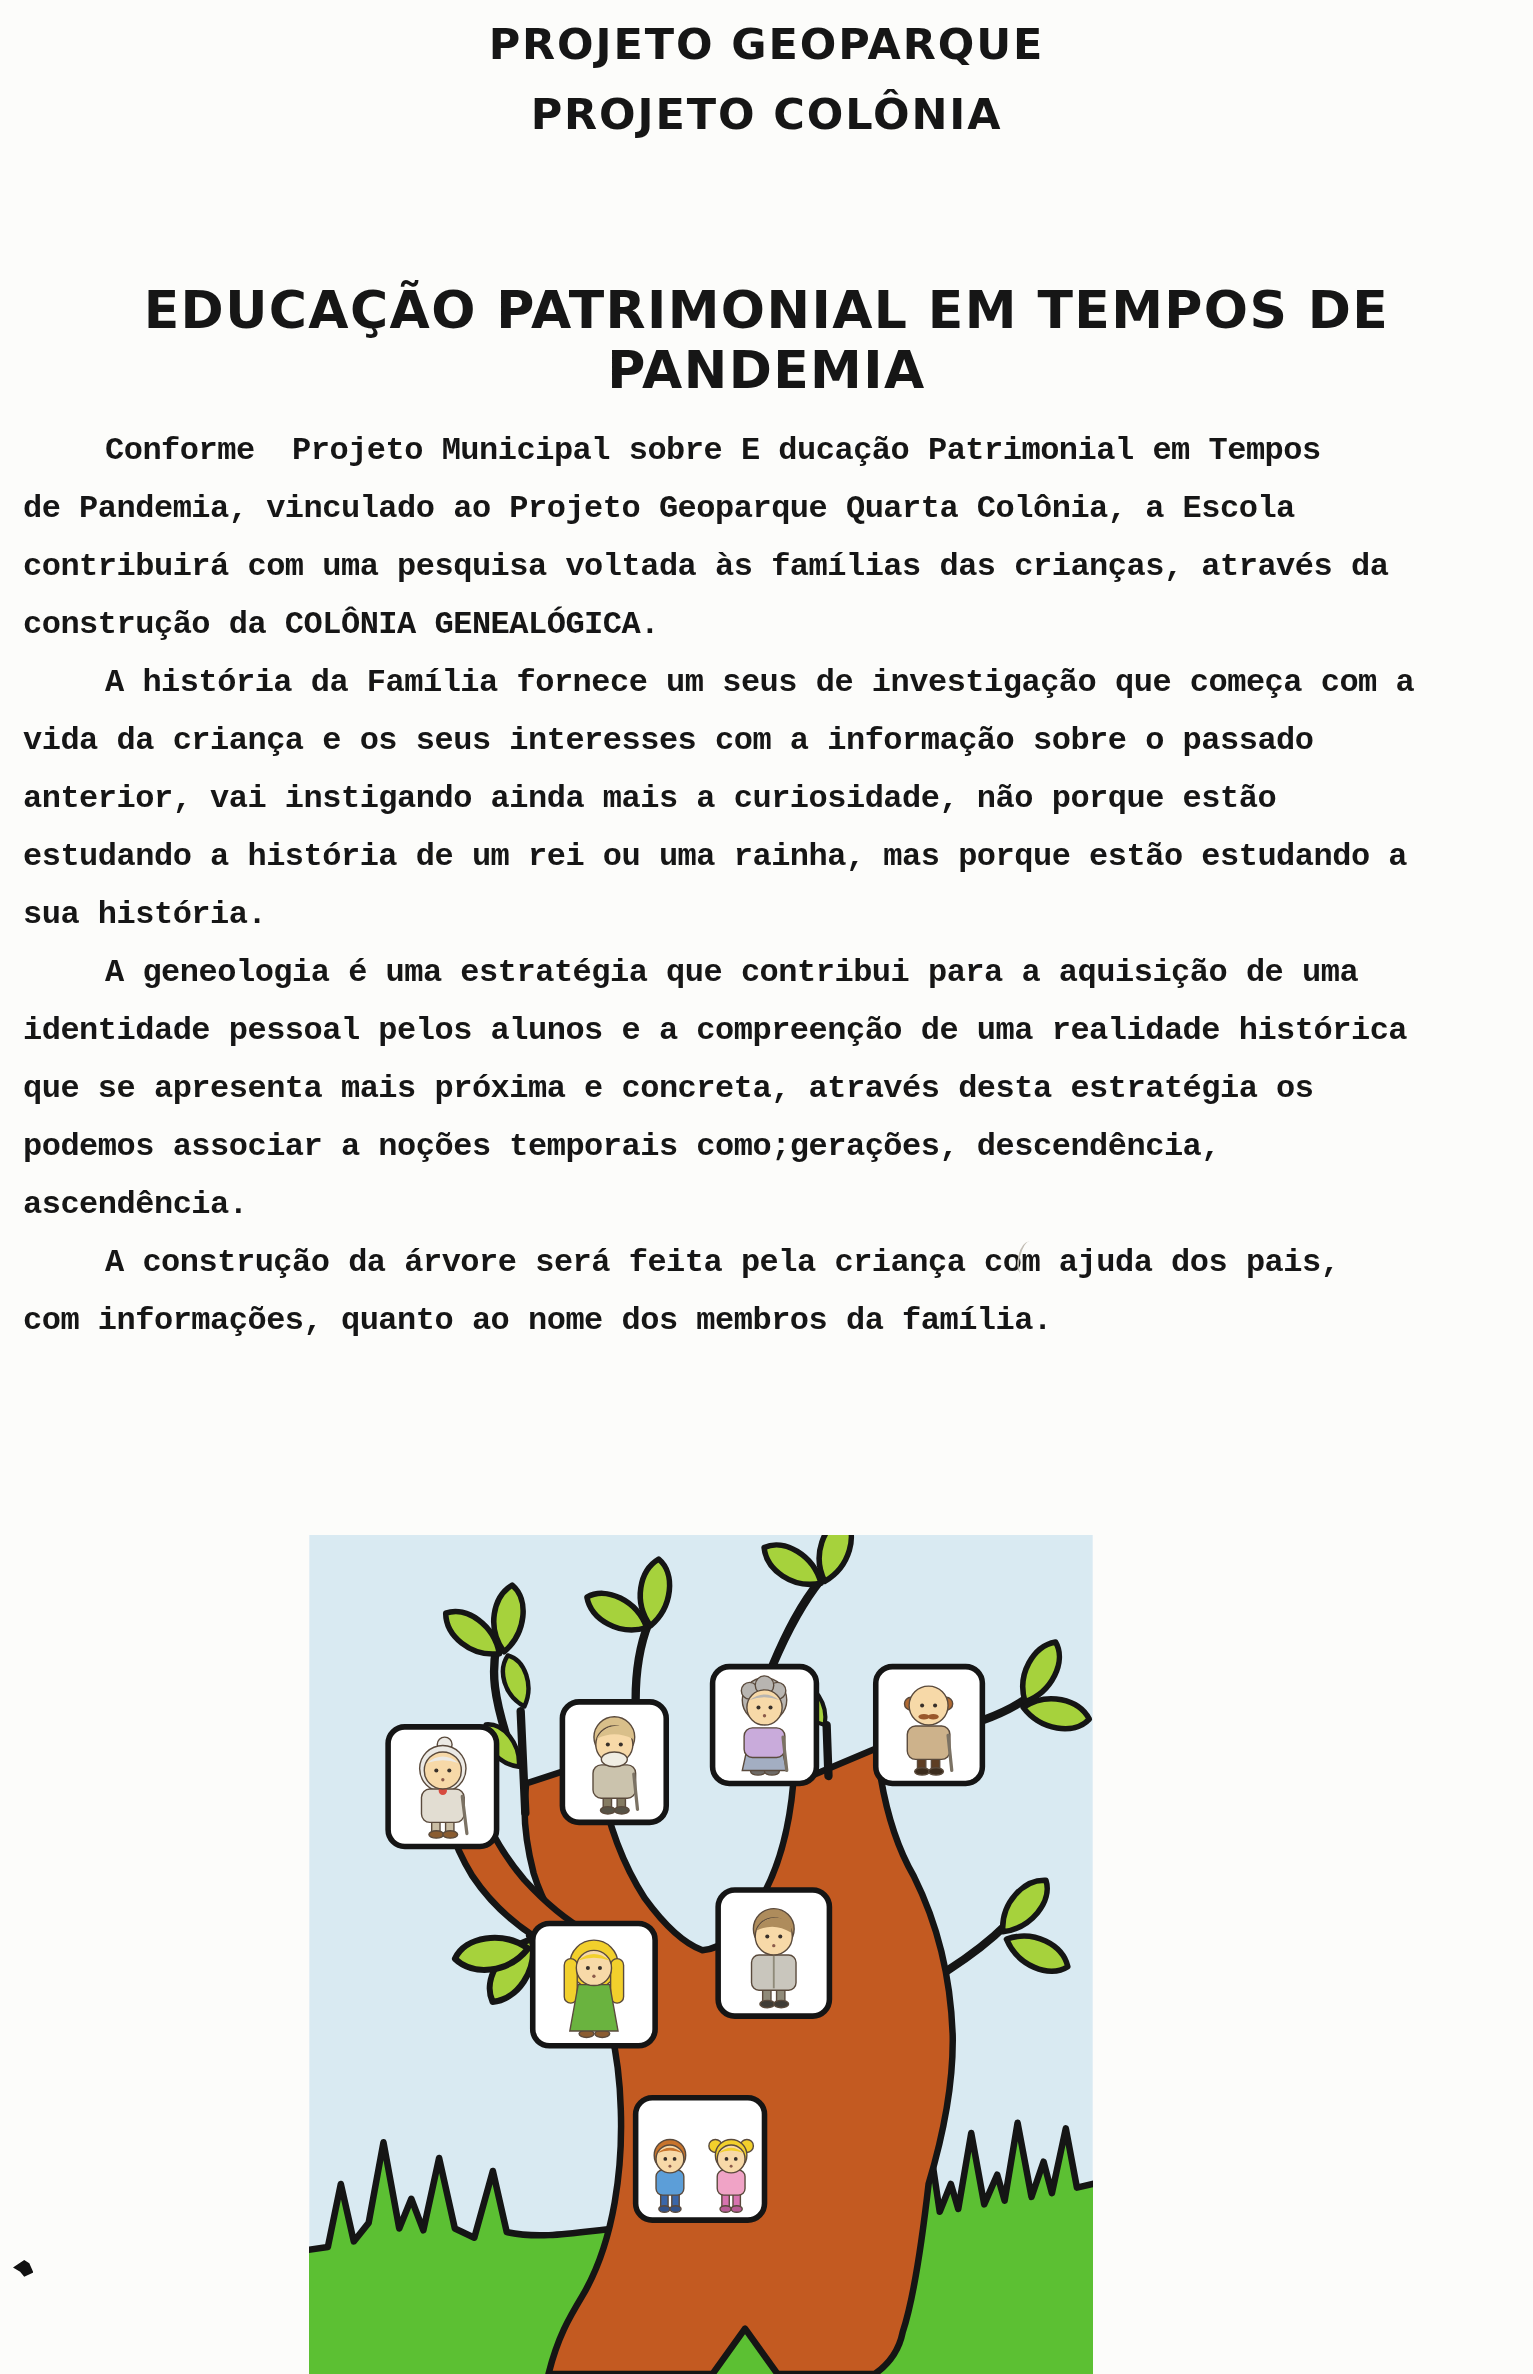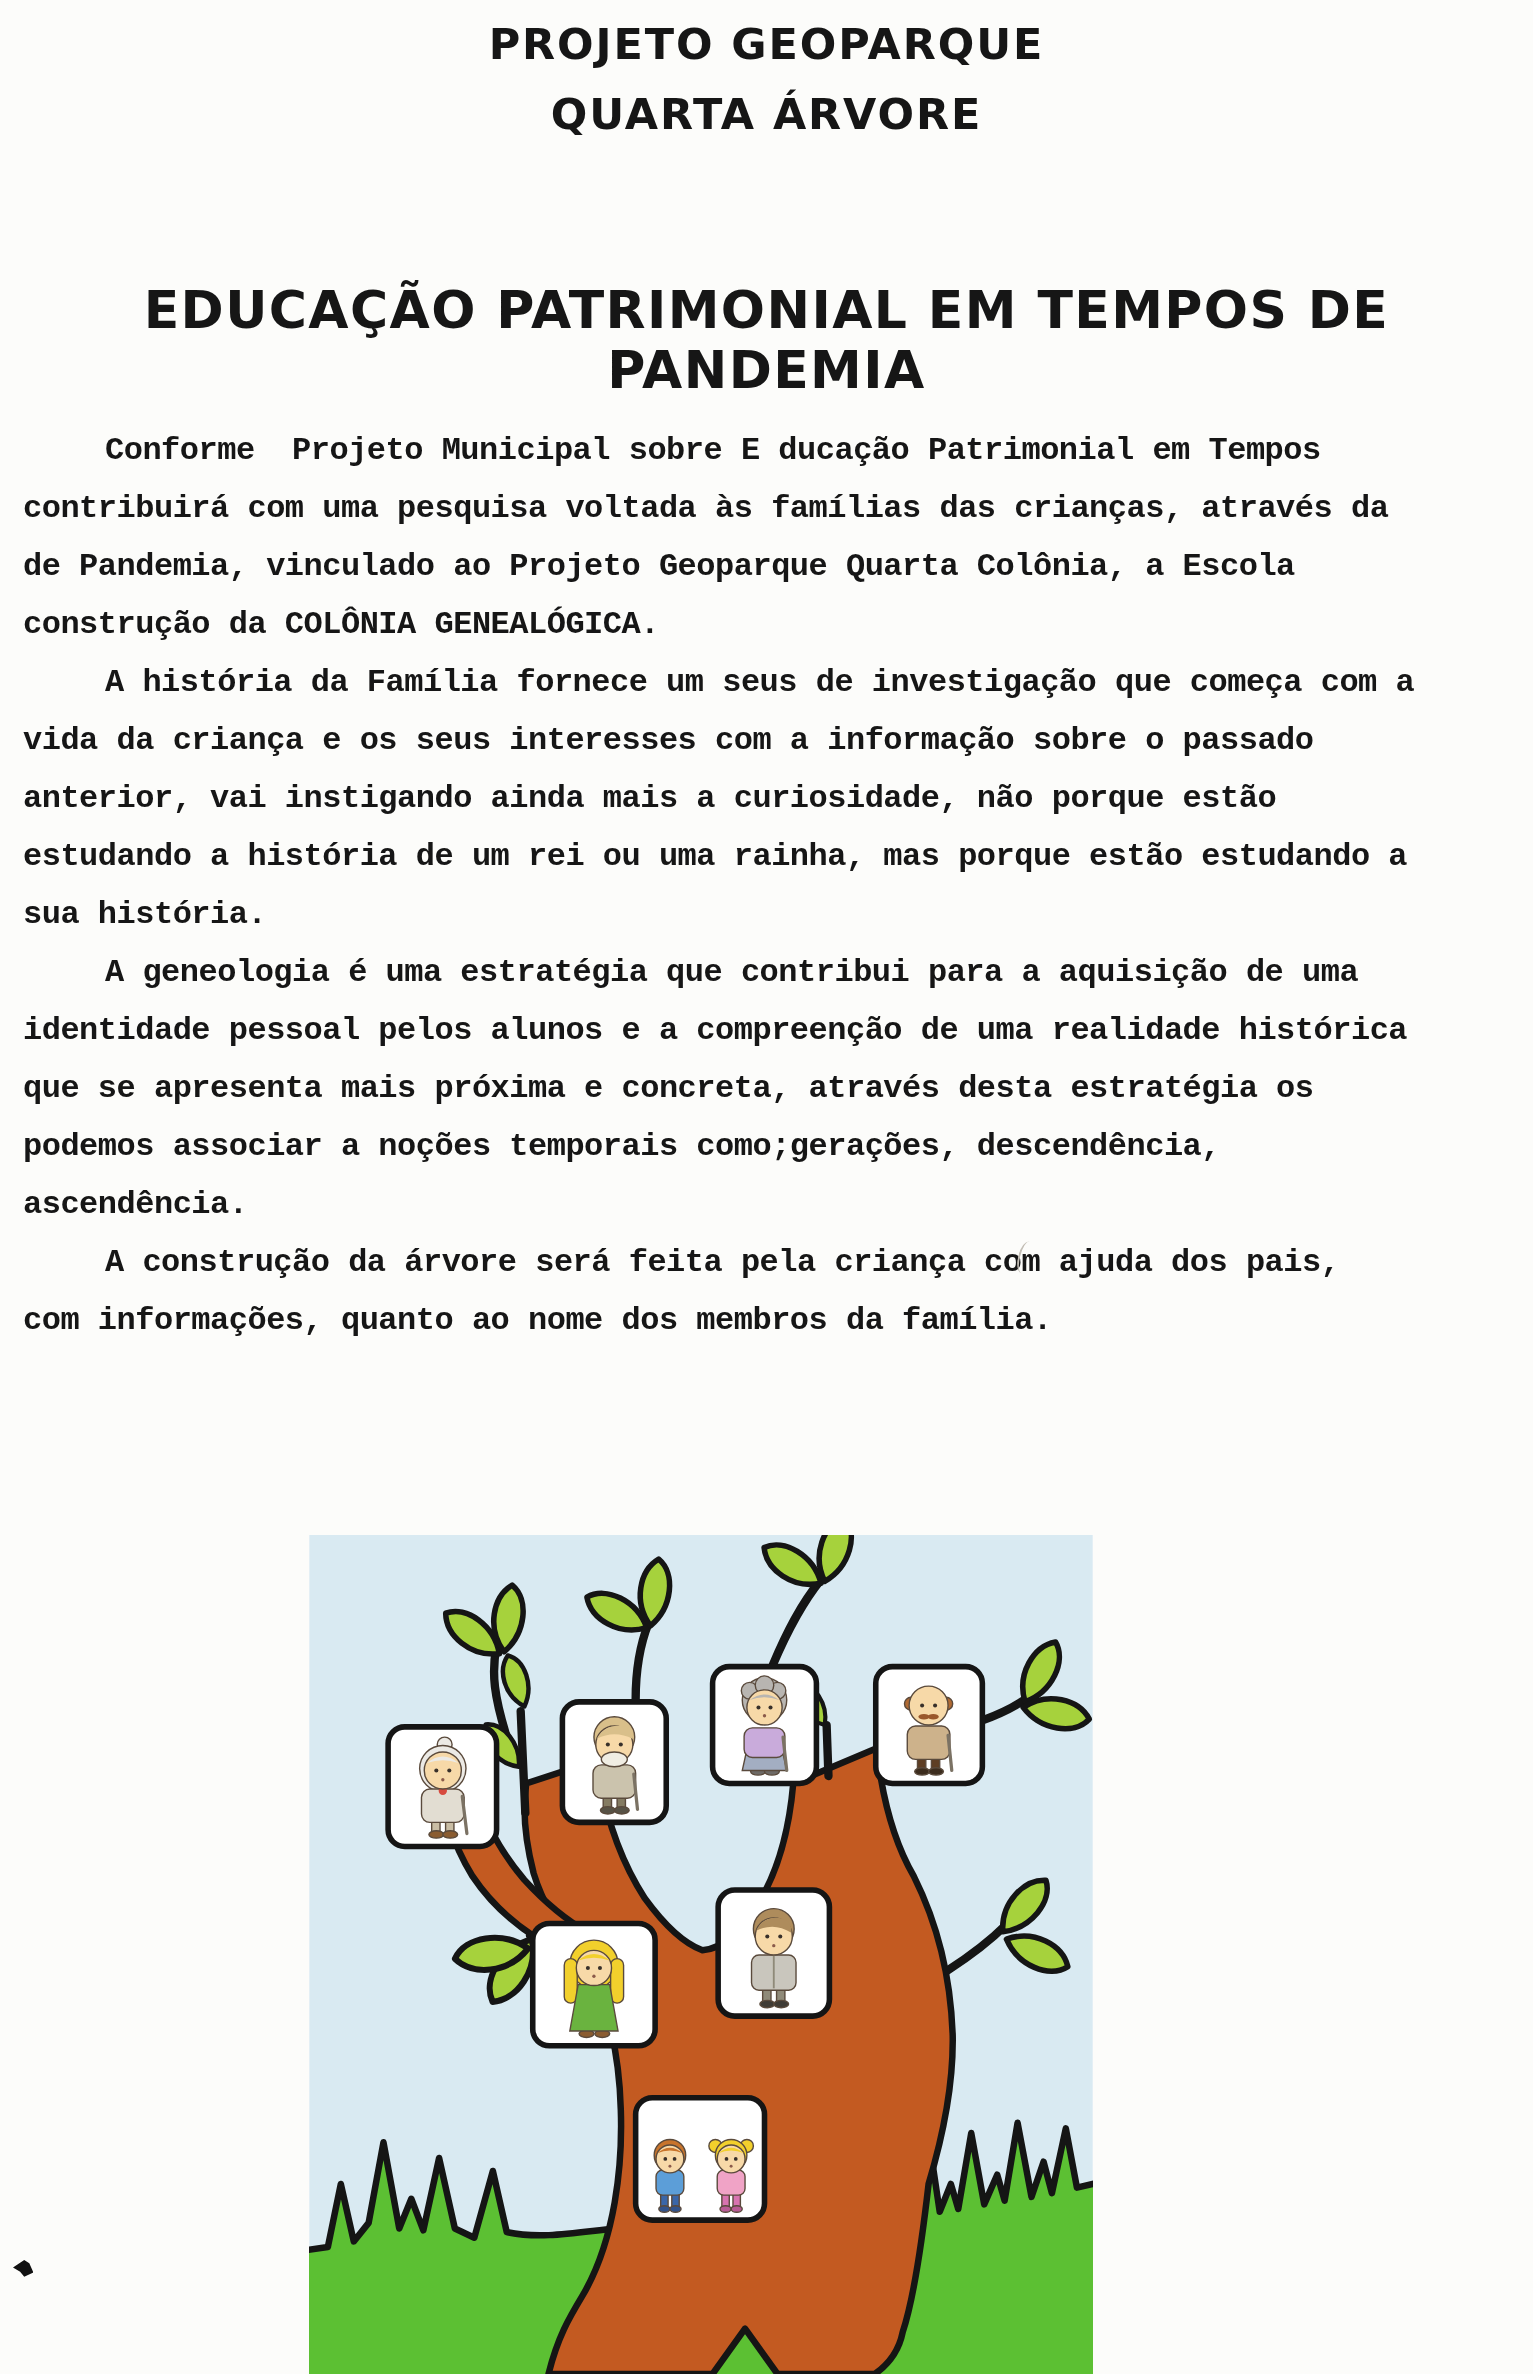--- a/index.html
+++ b/index.html
@@ -50,30 +50,30 @@
     transform:rotate(14deg);
   }
 </style>
 </head>
 <body>
 
 <div class="page">
 
   <div class="title">
     <div class="line">PROJETO GEOPARQUE</div>
-    <div class="line">QUARTA ÁRVORE</div>
+    <div class="line">PROJETO COLÔNIA</div>
   </div>
 
   <div class="heading">EDUCAÇÃO PATRIMONIAL EM TEMPOS DE PANDEMIA</div>
 
   <div class="bodytext">
     <div>
       <div class="line indent">Conforme  Projeto Municipal sobre E ducação Patrimonial em Tempos</div>
+      <div class="line">de Pandemia, vinculado ao Projeto Geoparque Quarta Colônia, a Escola</div>
       <div class="line">contribuirá com uma pesquisa voltada às famílias das crianças, através da</div>
-      <div class="line">de Pandemia, vinculado ao Projeto Geoparque Quarta Colônia, a Escola</div>
       <div class="line">construção da COLÔNIA GENEALÓGICA.</div>
     </div>
     <div>
       <div class="line indent">A história da Família fornece um seus de investigação que começa com a</div>
       <div class="line">vida da criança e os seus interesses com a informação sobre o passado</div>
       <div class="line">anterior, vai instigando ainda mais a curiosidade, não porque estão</div>
       <div class="line">estudando a história de um rei ou uma rainha, mas porque estão estudando a</div>
       <div class="line">sua história.</div>
     </div>
     <div>

